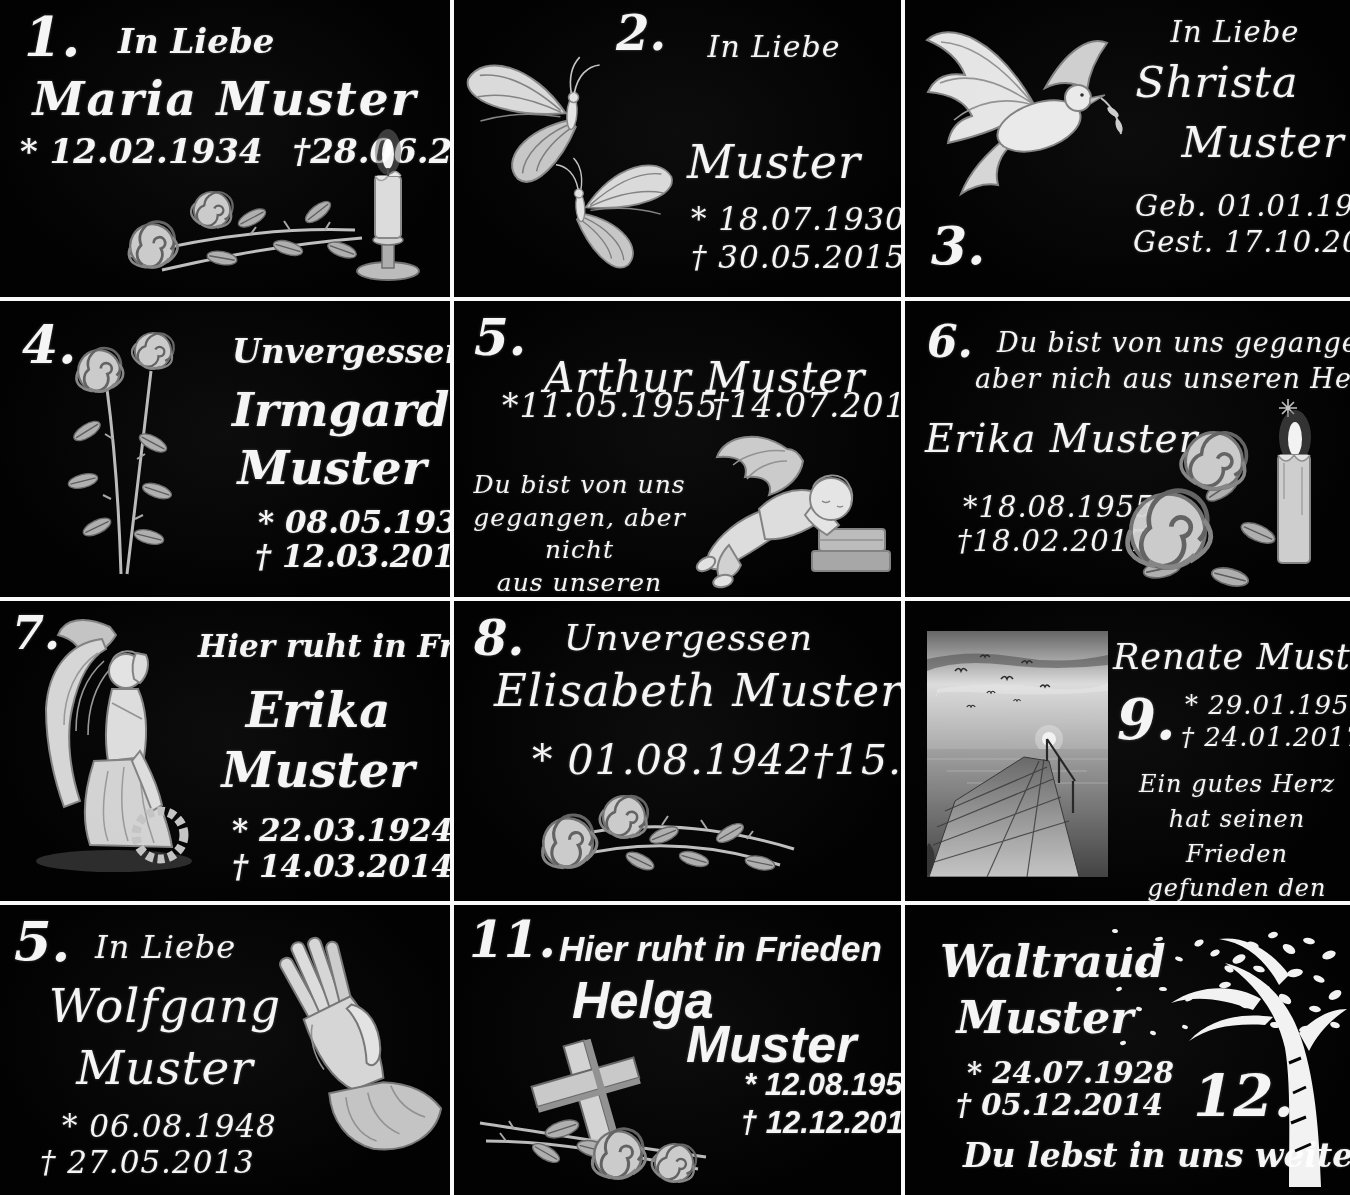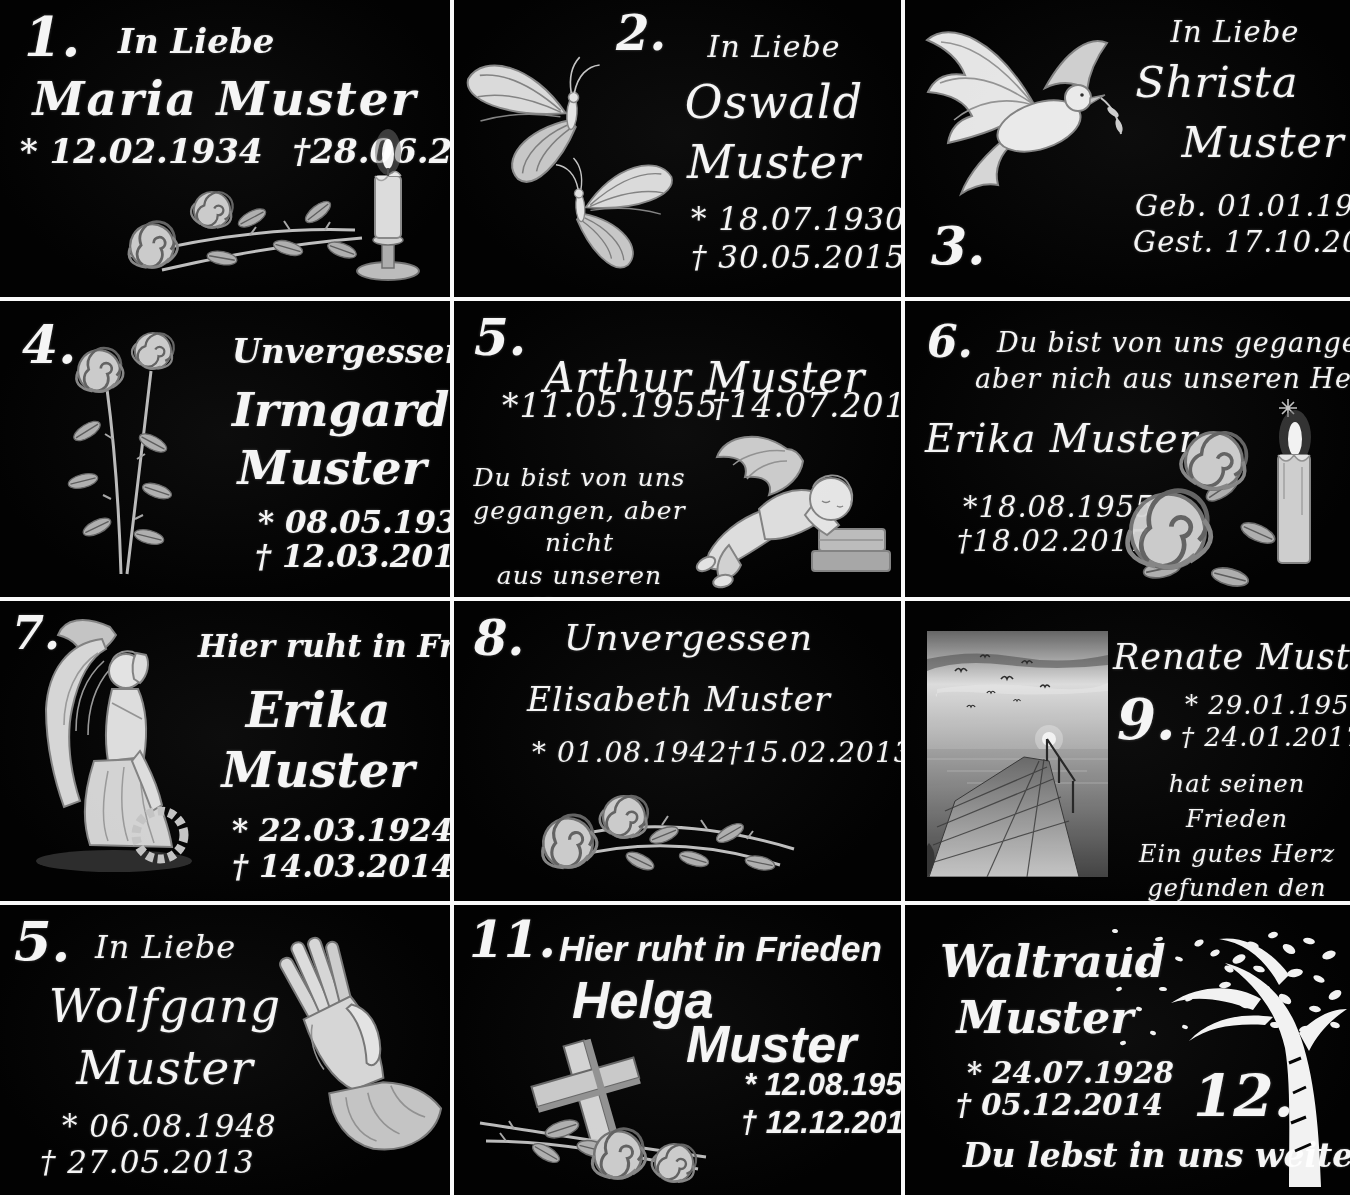--- a/index.html
+++ b/index.html
@@ -87,21 +87,20 @@
 
   <div class="cell">
     <svg class="art" style="left:8px;top:12px;" width="225" height="262" viewBox="0 0 225 262">
       <use href="#bfly" transform="translate(108,102) rotate(-16)"></use>
       <g transform="translate(120,196) rotate(8) scale(0.88)">
           <use href="#bfly" transform="scale(-1,1) rotate(-8)"></use>
         </g>
     </svg>
     <div class="t num" style="left:162px;top:6px;font-size:48px;">2.</div>
     <div class="t si ctr" style="left:235px;top:30px;width:170px;font-size:30px;">In Liebe</div>
-    <div class="t si ctr" style="left:225px;top:76px;width:190px;font-size:46px;">Oswald</div>
     <div class="t si ctr" style="left:225px;top:136px;width:190px;font-size:46px;">Muster</div>
     <div class="t si" style="left:237px;top:202px;font-size:31px;">* 18.07.1930</div>
     <div class="t si" style="left:237px;top:240px;font-size:31px;">† 30.05.2015</div>
   </div>
 
   <div class="cell">
     <svg class="art" style="left:12px;top:10px;" width="235" height="245" viewBox="0 0 235 245">
       <g stroke="#8a8a8a" stroke-width="2" fill="#ededed">
         <path d="M128,78 C150,38 174,26 190,33 C179,48 172,63 170,80 C156,70 140,72 128,78 Z" fill="#dadada"></path>
         <path d="M118,96 C80,28 33,10 10,30 C29,38 42,50 48,65 C29,62 17,69 11,82 C34,84 49,93 55,106 C41,110 33,120 31,133 C62,126 90,117 118,96 Z" fill="#f2f2f2"></path>
@@ -143,21 +142,21 @@
     <div class="t sb ctr" style="left:232px;top:140px;width:200px;font-size:47px;">Muster</div>
     <div class="t sb" style="left:258px;top:204px;font-size:31px;">* 08.05.1931</div>
     <div class="t sb" style="left:255px;top:238px;font-size:31px;">† 12.03.2013</div>
   </div>
 
   <div class="cell">
     <div class="t num" style="left:20px;top:8px;font-size:50px;">5.</div>
     <div class="t si ctr" style="left:90px;top:22px;width:290px;font-size:42px;margin-top:31px;">Arthur Muster</div>
     <div class="t si" style="left:48px;top:86px;font-size:33px;">*11.05.1955</div>
     <div class="t si" style="left:258px;top:86px;font-size:33px;">†14.07.2014</div>
-    <div class="t si ctr" style="left:18px;top:161px;width:215px;font-size:25px;white-space:normal;line-height:1.3;">
+    <div class="t si ctr" style="left:18px;top:168px;width:215px;font-size:25px;white-space:normal;line-height:1.3;">
       <div>Du bist von uns</div>
       <div>gegangen, aber nicht</div>
       <div>aus unseren Herzen</div>
     </div>
     <svg class="art" style="left:215px;top:122px;" width="228" height="172" viewBox="0 0 228 172">
       <g stroke="#8a8a8a" stroke-width="2" fill="#e2e2e2">
         <rect x="150" y="106" width="66" height="22" rx="3" fill="#c6c6c6"></rect>
         <rect x="143" y="128" width="78" height="20" rx="3" fill="#b0b0b0"></rect>
         <line x1="150" y1="117" x2="214" y2="117" stroke="#9a9a9a" stroke-width="1.3"></line>
         <path d="M118,26 C90,6 56,12 48,34 C70,32 80,40 76,54 C96,52 104,60 100,72 C120,66 132,52 134,38 C130,30 124,26 118,26 Z" fill="#d6d6d6"></path>
@@ -220,22 +219,22 @@
     <div class="t sb ctr" style="left:198px;top:28px;width:240px;font-size:31px;">Hier ruht in Frieden</div>
     <div class="t sb ctr" style="left:198px;top:82px;width:240px;font-size:48px;">Erika</div>
     <div class="t sb ctr" style="left:198px;top:142px;width:240px;font-size:48px;">Muster</div>
     <div class="t sb" style="left:232px;top:212px;font-size:31px;">* 22.03.1924</div>
     <div class="t sb" style="left:232px;top:248px;font-size:31px;">† 14.03.2014</div>
   </div>
 
   <div class="cell">
     <div class="t num" style="left:20px;top:10px;font-size:48px;">8.</div>
     <div class="t si ctr" style="left:110px;top:16px;width:230px;font-size:36px;">Unvergessen</div>
-    <div class="t si ctr" style="left:40px;top:80px;width:370px;font-size:33px;">Elisabeth Muster</div>
-    <div class="t si pair" style="left:78px;top:136px;font-size:28px;">
+    <div class="t si ctr" style="left:40px;top:64px;width:370px;font-size:45px;">Elisabeth Muster</div>
+    <div class="t si pair" style="left:78px;top:136px;font-size:41px;">
       <span>* 01.08.1942</span>
       <span>†15.02.2013</span>
     </div>
     <svg class="art" style="left:58px;top:172px;" width="305" height="126" viewBox="0 0 305 126">
       <path d="M42,68 Q150,36 282,76 M60,84 Q160,58 268,92" stroke="#c9c9c9" stroke-width="3" fill="none"></path>
       <path d="M150,52 l6,-9 M195,56 l-6,-9 M235,66 l6,-8" stroke="#b0b0b0" stroke-width="2"></path>
       <use href="#leaf" transform="translate(152,62) rotate(-22)"></use>
       <use href="#leaf" transform="translate(182,86) rotate(16)"></use>
       <use href="#leaf" transform="translate(218,60) rotate(-30)"></use>
       <use href="#leaf" transform="translate(248,90) rotate(12)"></use>
@@ -282,22 +281,22 @@
       <polygon points="2,246 152,246 122,130 97,126 28,170" fill="url(#pierg)" stroke="#3c3c3c" stroke-width="1"></polygon>
       <path d="M18,180 L120,136 M10,196 L126,148 M6,214 L134,166 M4,232 L142,190 M60,246 L112,130 M100,246 L117,128" stroke="#3a3a3a" stroke-width="1.2" fill="none" opacity="0.8"></path>
       <path d="M120,130 v-22 M132,152 v-26 M146,182 v-32 M120,108 L148,150" stroke="#2a2a2a" stroke-width="2.2" fill="none"></path>
       <path d="M0,246 q14,-20 2,-34 q-8,10 -2,34" fill="#3a3a3a"></path>
     </svg>
     <div class="t si ctr" style="left:208px;top:36px;width:235px;font-size:35px;">Renate  Muster</div>
     <div class="t num" style="left:212px;top:86px;font-size:56px;">9.</div>
     <div class="t si" style="left:280px;top:90px;font-size:26px;">* 29.01.1951</div>
     <div class="t si" style="left:276px;top:122px;font-size:26px;">† 24.01.2017</div>
     <div class="t si ctr" style="left:232px;top:166px;width:200px;font-size:24px;white-space:normal;line-height:1.45;">
+      <div>Ein gutes Herz</div>
       <div>hat seinen Frieden</div>
-      <div>Ein gutes Herz</div>
       <div>gefunden den es</div>
 
     </div>
   </div>
 
   <div class="cell">
     <div class="t num" style="left:14px;top:6px;font-size:54px;">5.</div>
     <div class="t si" style="left:95px;top:24px;font-size:32px;">In Liebe</div>
     <div class="t si ctr" style="left:40px;top:74px;width:250px;font-size:47px;">Wolfgang</div>
     <div class="t si ctr" style="left:40px;top:136px;width:250px;font-size:47px;">Muster</div>

